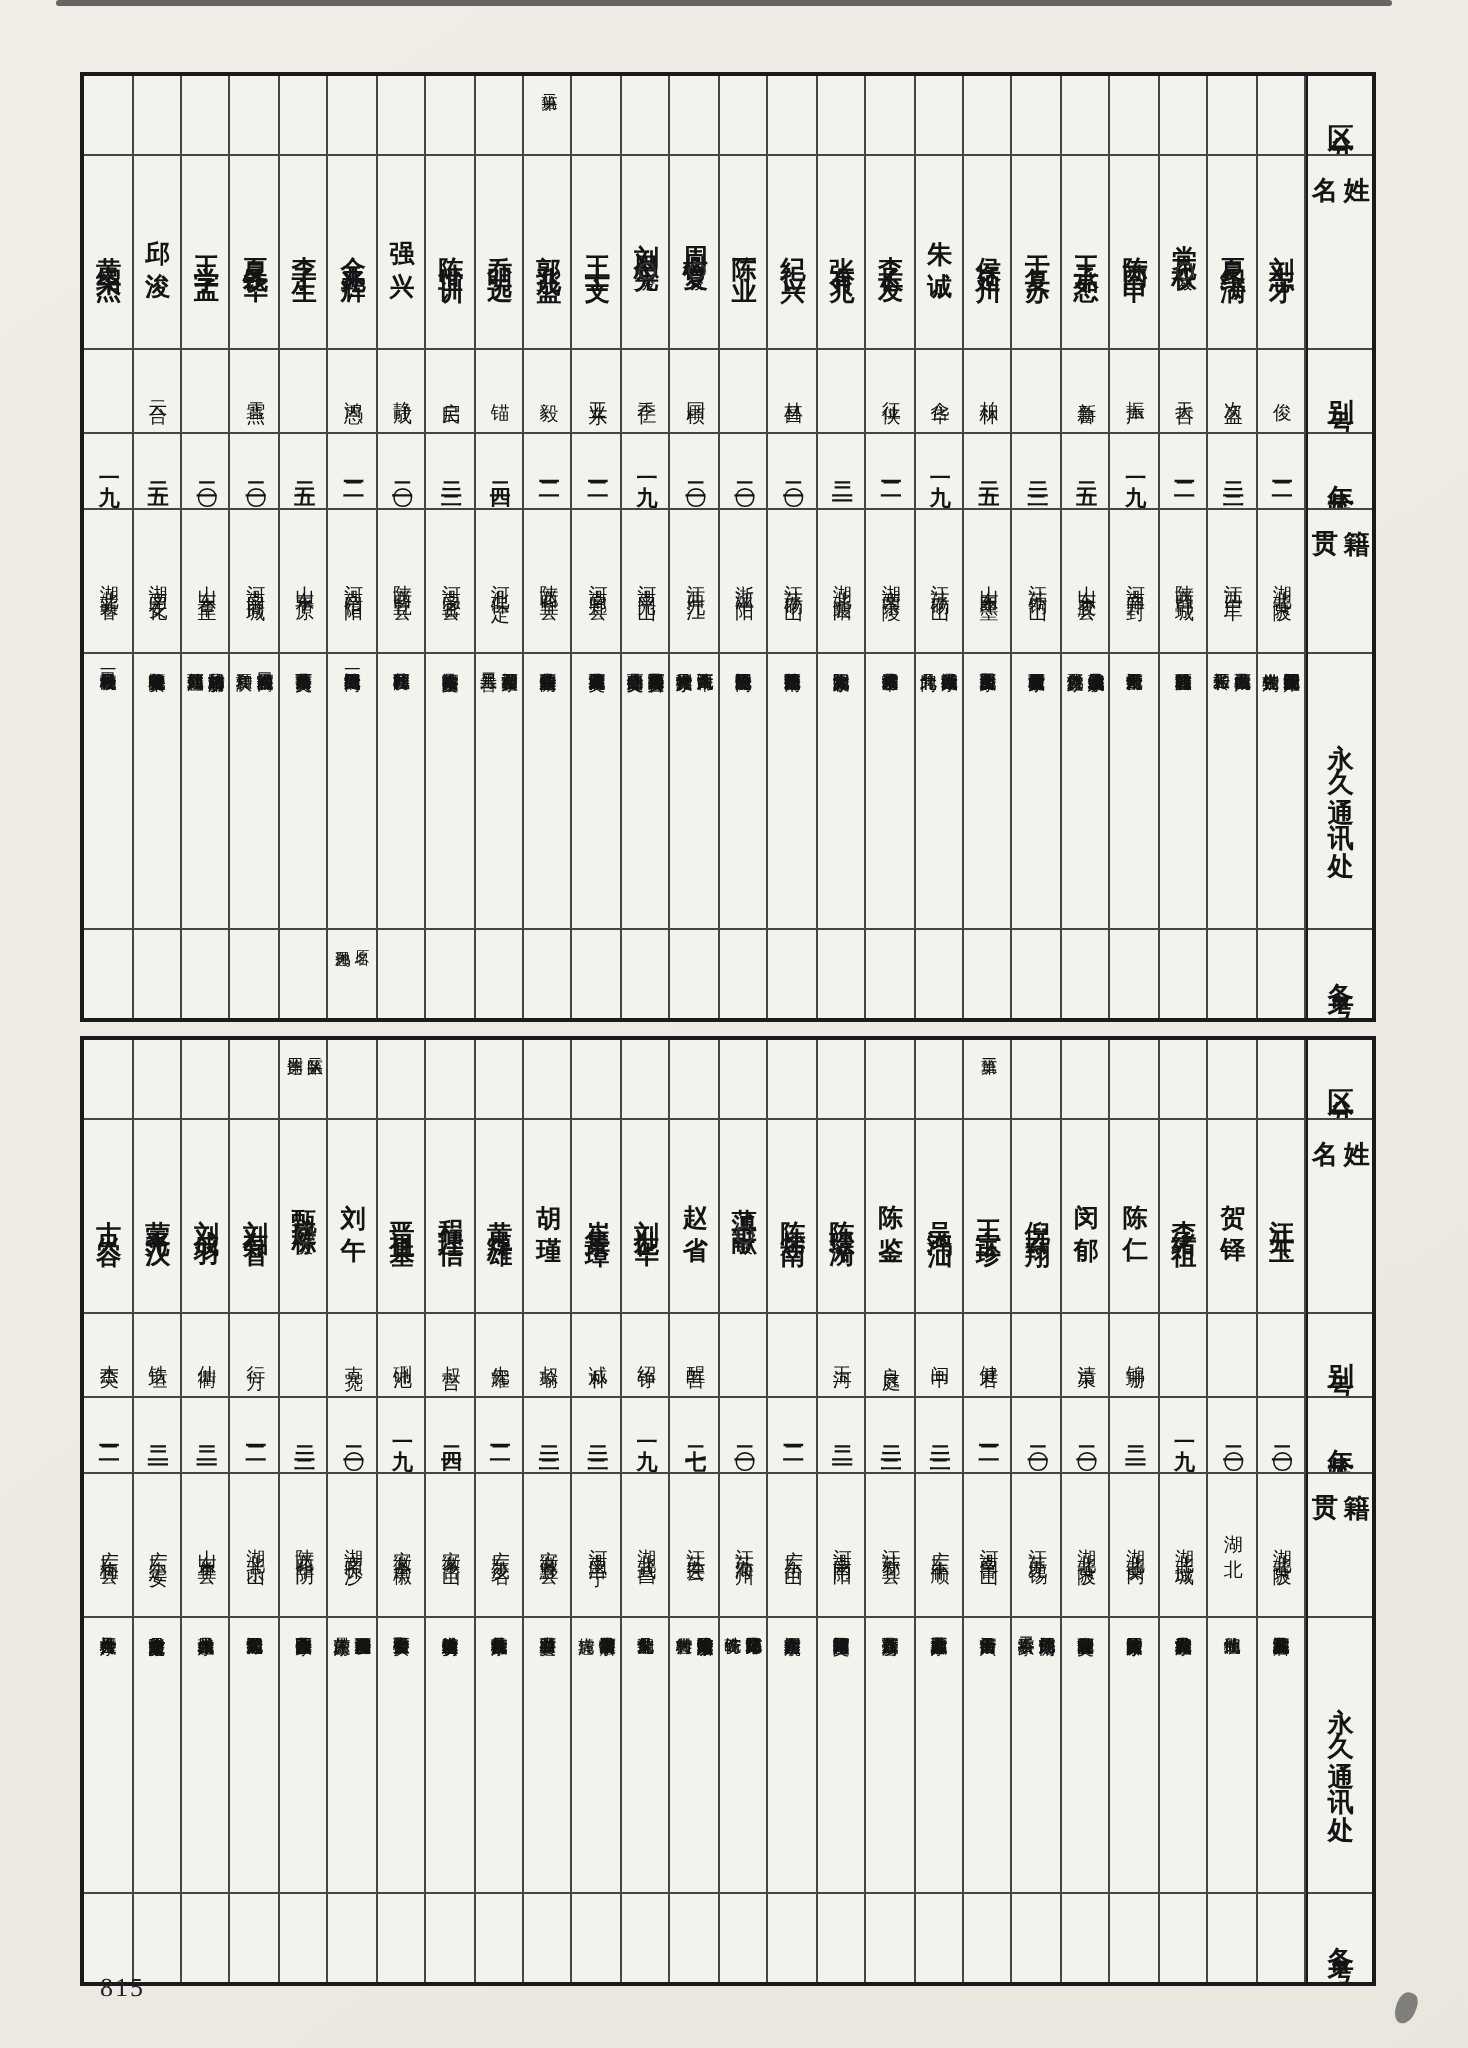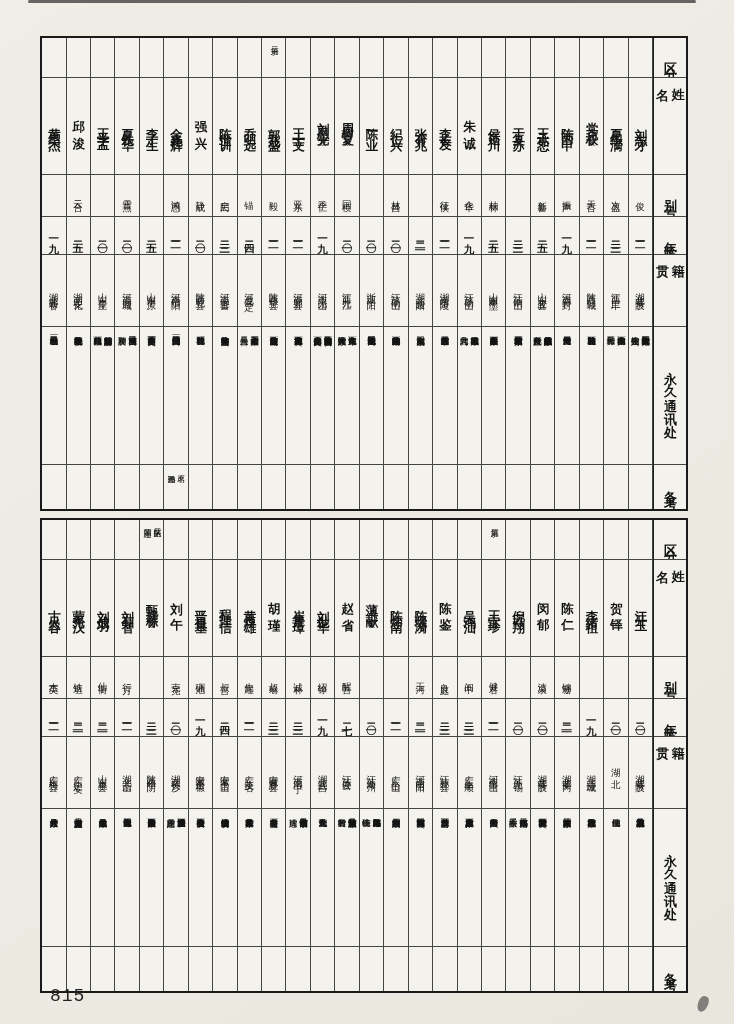--- a/index.html
+++ b/index.html
@@ -62,21 +62,21 @@
   .origin-text{ font-size:9.5px; margin:auto; letter-spacing:.3em; }
   .origin-text.o2 { letter-spacing:1.3em; }
   .addr-text  { font-size:8.4px; line-height:1.25; margin:3px auto 0 auto; max-height:132px; }
   .note-text  { font-size:7.6px; margin:4px auto 0 auto; line-height:1.25; }
 
   .mark { display:inline-block; width:9px; height:9px; font-size:6px; line-height:8px;
           border:1px solid #333; border-radius:50%; text-align:center;
           margin-top:3px; letter-spacing:0; }
 
   .page-number { position:absolute; left:50px; top:986px;
-                 font-family:Liberation Mono, monospace; font-size:18px; color:#222;
+                 font-family:Liberation Serif, serif; font-size:13px; color:#222;
                  letter-spacing:1px; }
 </style>
 </head>
 <body>
 
 <div class="page">
   <div class="scan-edge-top"></div>
 
   <div id="table-top" class="rtable">
     <div class="col label-col">

